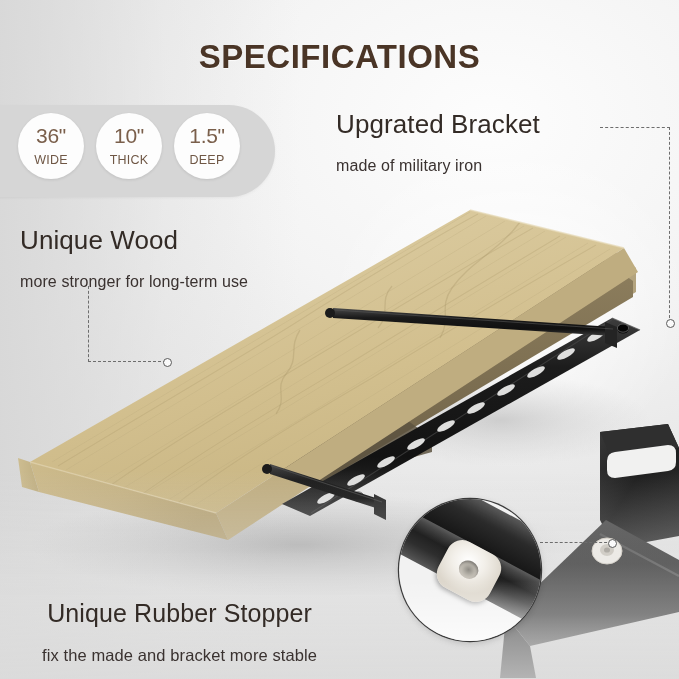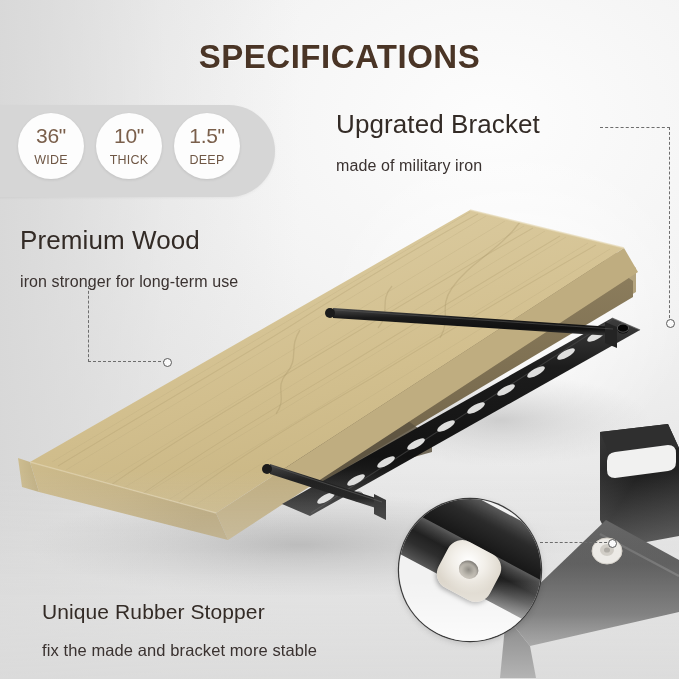--- a/index.html
+++ b/index.html
@@ -101,21 +101,21 @@
     font-size: 16px;
     font-weight: 400;
     color: #3a3230;
     letter-spacing: .1px;
     white-space: nowrap;
     margin-top: 18px;
   }
   #callout-bracket { left: 336px; top: 110px; }
   #callout-wood    { left: 20px;  top: 226px; }
   #callout-stopper { left: 42px;  top: 600px; }
-  #callout-stopper .ct { font-size: 21px; }
+  #callout-stopper .ct { font-size: 25px; text-align: center; }
   #callout-stopper .cs { font-size: 16.5px; }
 
   
   .lead { position: absolute; }
   .lead-v { border-left: 1.4px dashed #6d6d6d; }
   .lead-h { border-top: 1.4px dashed #6d6d6d; }
   .lead-dot {
     position: absolute;
     width: 7px; height: 7px;
     border: 1.3px solid #5a5a5a;
@@ -369,22 +369,22 @@
       <span class="badge-lbl">DEEP</span>
     </div>
   </div>
 
   <div class="callout" id="callout-bracket">
     <div class="ct">Upgrated Bracket</div>
     <div class="cs">made of military iron</div>
   </div>
 
   <div class="callout" id="callout-wood">
-    <div class="ct">Premium Wood</div>
-    <div class="cs">iron stronger for long-term use</div>
+    <div class="ct">Unique Wood</div>
+    <div class="cs">more stronger for long-term use</div>
   </div>
 
   <div class="callout" id="callout-stopper">
     <div class="ct">Unique Rubber Stopper</div>
     <div class="cs">fix the made and bracket more stable</div>
   </div>
 
   <div class="lead lead-v" id="lead-wood-v"></div>
   <div class="lead lead-h" id="lead-wood-h"></div>
   <div class="lead-dot" id="lead-wood-dot"></div>

